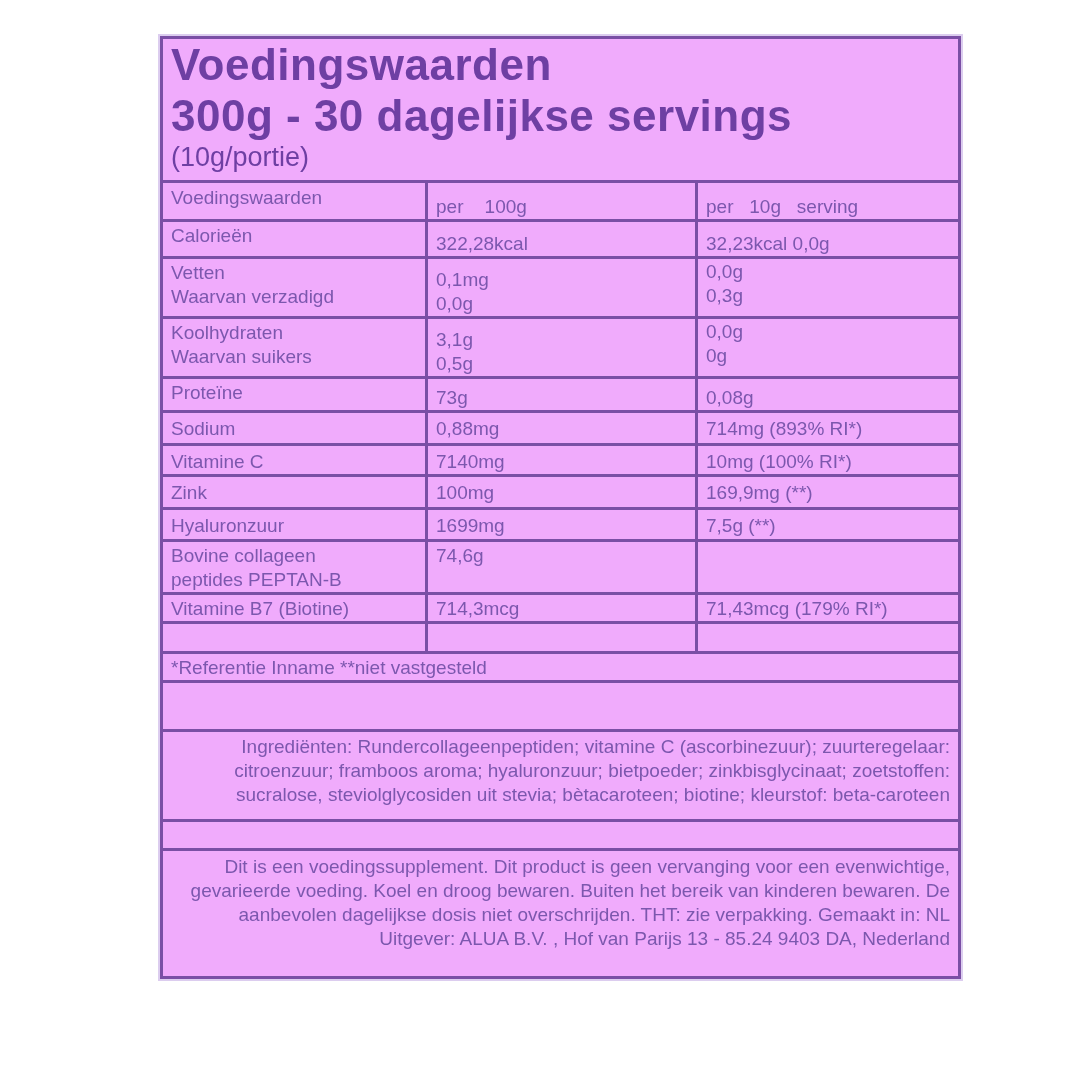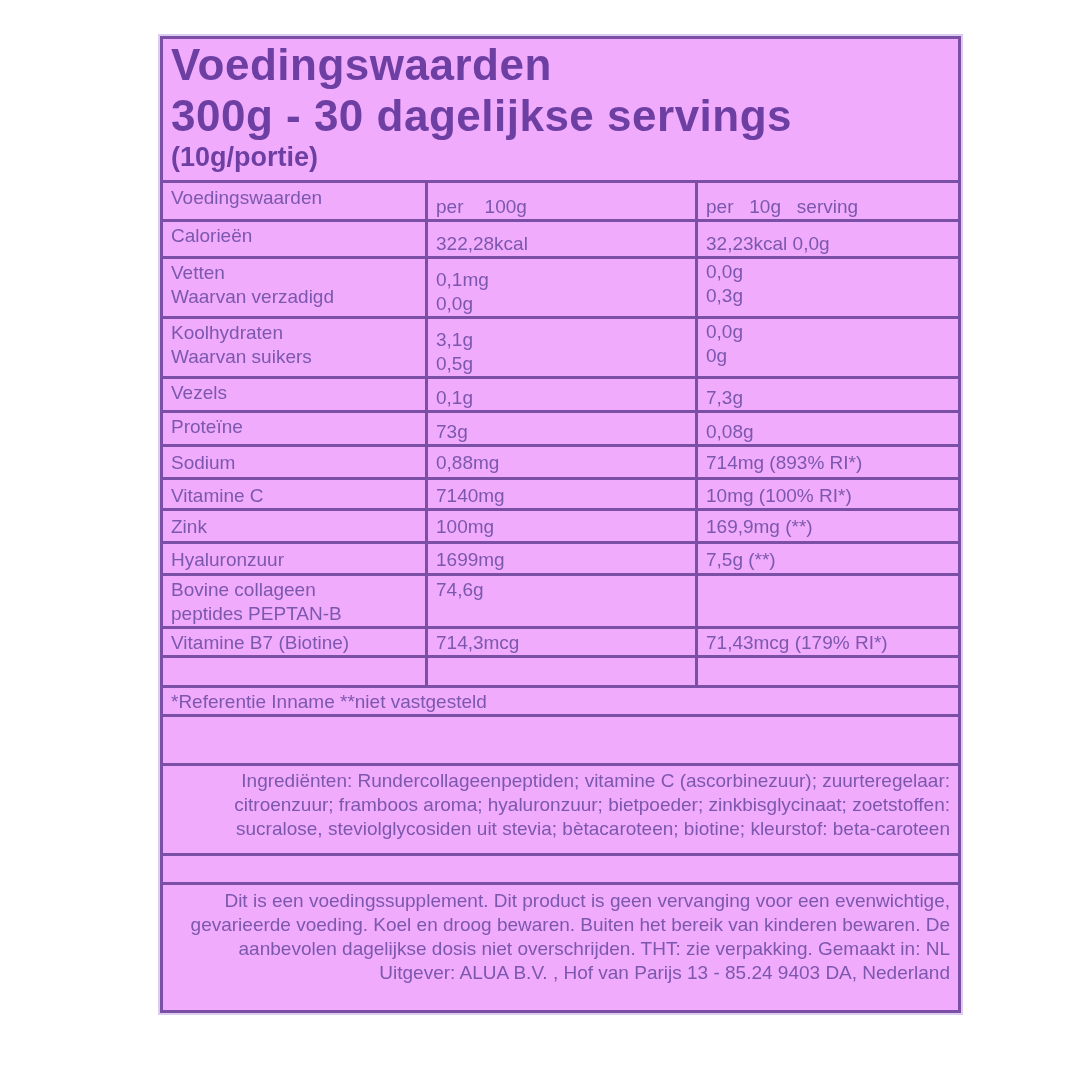--- a/index.html
+++ b/index.html
@@ -28,21 +28,21 @@
   .pt1{padding-top:1px!important}.pt2{padding-top:2px!important}
   .pt3{padding-top:3px!important}.pt4{padding-top:4px!important}
   .pt7{padding-top:7px!important}.pt9{padding-top:9px!important}
   .pt10{padding-top:10px!important}.pt12{padding-top:12px!important}
   .lh25{line-height:25px}.lh26{line-height:26px}.lh27{line-height:27px}
   .lh29{line-height:29px}.lh31{line-height:31px}
 
   
   td.title-cell{color:#6e3fa3;padding:4px 12px 0 12px;}
   .t-big{font-size:44px;font-weight:bold;line-height:51px;letter-spacing:0.5px;}
-  .t-small{font-size:27px;font-weight:bold;line-height:33px;}
+  .t-small{font-size:27px;font-weight:normal;line-height:33px;}
 
   .para{white-space:normal;text-align:right;}
 </style>
 </head>
 <body>
 
 <div class="sheet">
   <table class="nt">
     <colgroup>
       <col style="width:265px">
@@ -106,31 +106,20 @@
       <td class="v pt9 lh29">
         <div>3,1g</div>
         <div>0,5g</div>
       </td>
       <td class="v pt1 lh27">
         <div>0,0g</div>
         <div>0g</div>
       </td>
     </tr>
 
-    <tr style="height:30px">
-      <td class="name pt2">
-            <div>Vezels</div>
-          </td>
-      <td class="v pt7">
-            <div>0,1g</div>
-          </td>
-      <td class="v pt7">
-            <div>7,3g</div>
-          </td>
-    </tr>
 
     <tr style="height:33px">
       <td class="name pt2">
             <div>Proteïne</div>
           </td>
       <td class="v pt7">
             <div>73g</div>
           </td>
       <td class="v pt7">
             <div>0,08g</div>

